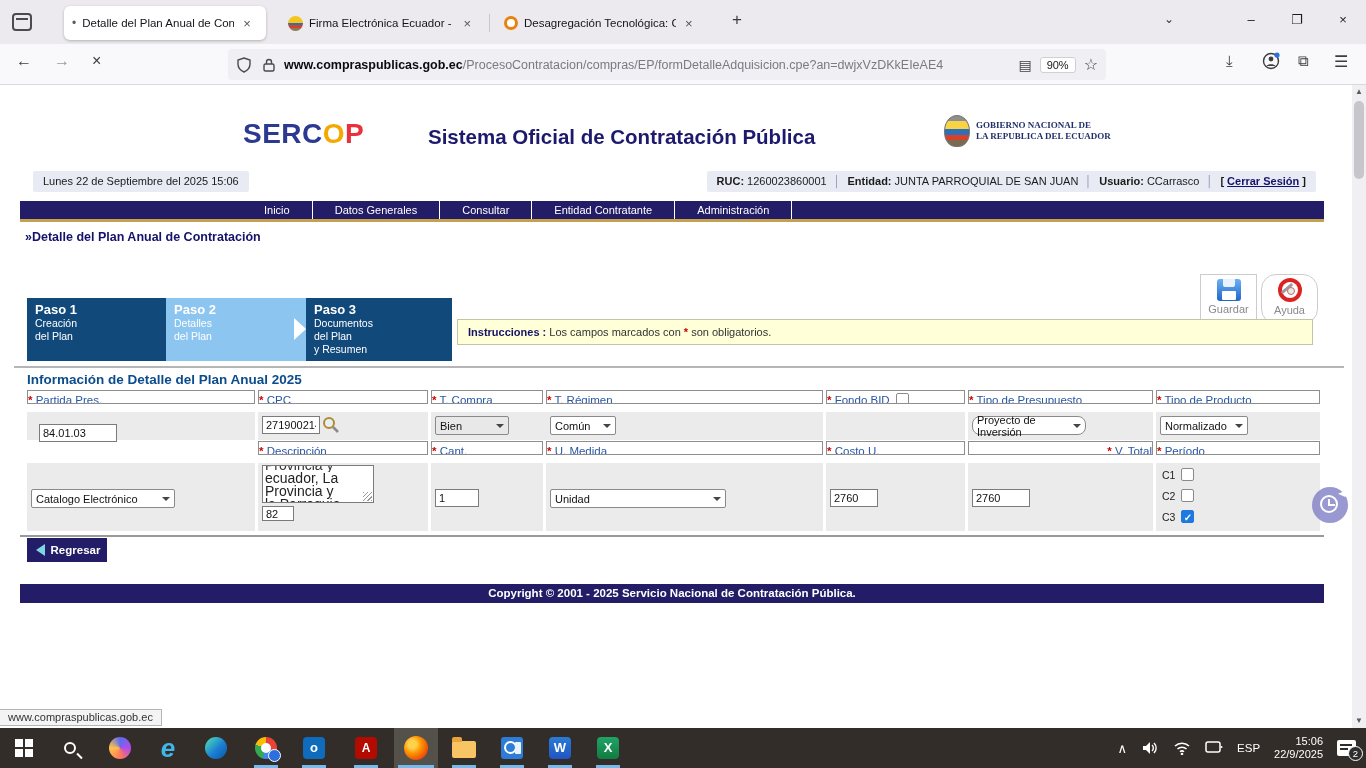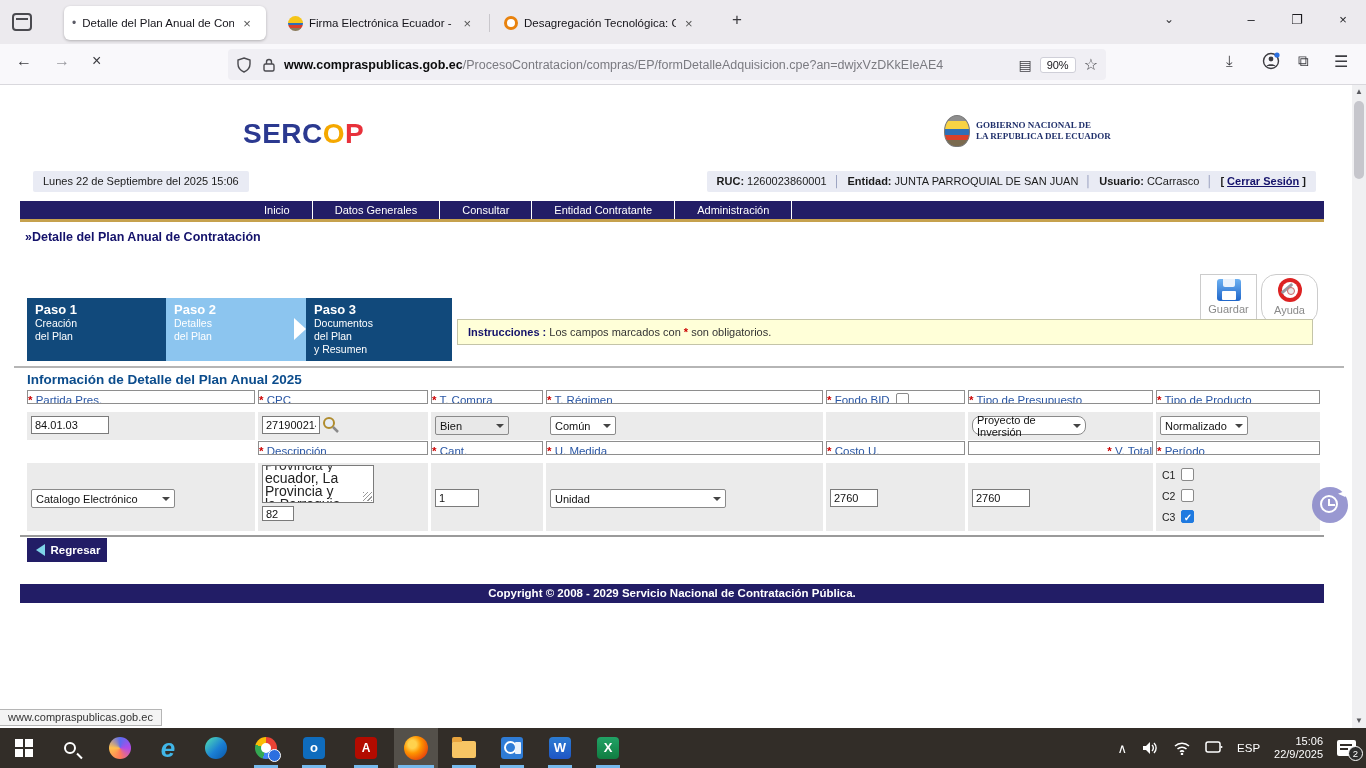--- a/index.html
+++ b/index.html
@@ -200,20 +200,21 @@
           <circle cx="15" cy="3" r="2.6" fill="#2b6fe0"></circle>
         </svg>
     </div>
     <div class="navbtn" style="left:1298px;font-size:15px;">⧉</div>
     <div class="navbtn" style="left:1334px;">☰</div>
   </div>
 
   <div id="viewport">
 
     <div class="abs sercop" style="left:243px;top:33px;"><span class="b">SER</span><span class="b">C</span><span class="o">O</span><span class="p">P</span></div>
+    <div class="abs ptitle" style="left:428px;top:40px;">Sistema Oficial de Contratación Pública</div>
     <div class="abs govlogo" style="left:944px;top:30px;">
       <div class="crest"></div>
       <div class="govtxt">
           <div>GOBIERNO NACIONAL DE</div>
           <div>LA REPUBLICA DEL ECUADOR</div>
         </div>
     </div>
 
     <div class="abs infobox" style="left:33px;top:86px;">Lunes 22 de Septiembre del 2025 15:06</div>
     <div class="abs infobox" style="right:50px;top:86px;">
@@ -269,21 +270,21 @@
     <div class="abs secttl" style="left:27px;top:287px;">Información de Detalle del Plan Anual 2025</div>
 
     <div class="lc" style="left:27px;top:305px;width:228px;"><span class="req">*</span> <span>Partida Pres.</span></div>
     <div class="lc" style="left:258px;top:305px;width:170px;"><span class="req">*</span> <span>CPC</span></div>
     <div class="lc" style="left:431px;top:305px;width:112px;"><span class="req">*</span> <span>T. Compra</span></div>
     <div class="lc" style="left:546px;top:305px;width:277px;"><span class="req">*</span> <span>T. Régimen</span></div>
     <div class="lc" style="left:826px;top:305px;width:139px;"><span class="req">*</span> <span>Fondo BID</span>&nbsp;&nbsp;<span class="cb" style="display:inline-block;vertical-align:-2px;"></span></div>
     <div class="lc" style="left:968px;top:305px;width:185px;"><span class="req">*</span> <span>Tipo de Presupuesto</span></div>
     <div class="lc" style="left:1156px;top:305px;width:164px;"><span class="req">*</span> <span>Tipo de Producto</span></div>
 
-    <div class="vc" style="left:27px;top:327px;width:228px;height:28px;"><input class="ti" style="margin: 4px; width: 78px;" value="84.01.03"></div>
+    <div class="vc" style="left:27px;top:327px;width:228px;height:28px;"><input class="ti" style="margin: 12px; width: 78px;" value="84.01.03"></div>
     <div class="vc" style="left:258px;top:327px;width:170px;height:28px;">
       <input class="ti" style="margin: 4px 2px 0px 4px; width: 58px;" value="271900214"><svg width="18" height="18" viewBox="0 0 18 18" style="vertical-align:-5px;">
           <circle cx="7" cy="7" r="5" fill="#e8eef6" stroke="#b08c2e" stroke-width="2"></circle>
           <line x1="11" y1="11" x2="16" y2="16" stroke="#8a8a8a" stroke-width="2.5"></line>
         </svg>
     </div>
     <div class="vc" style="left:431px;top:327px;width:124px;height:28px;">
         <div class="sel" style="left:4px;top:4px;width:74px;background:#e8e8e8;">
           <span>Bien</span>
           <span class="arr"></span>
@@ -361,21 +362,21 @@
         </div>
     </div>
 
     <div class="hr" style="left:20px;top:450px;width:1304px;"></div>
 
     <div class="backbtn" style="left:27px;top:453px;">
       <span class="backarr"></span>
         <span>Regresar</span>
     </div>
 
-    <div class="pfoot" style="left:20px;top:499px;width:1304px;height:19px;">Copyright © 2008 - 2029 Servicio Nacional de Contratación Pública.</div>
+    <div class="pfoot" style="left:20px;top:499px;width:1304px;height:19px;">Copyright © 2001 - 2025 Servicio Nacional de Contratación Pública.</div>
 
     <div class="floatw" style="left:1312px;top:402px;">
       <div class="wing"></div>
         <div class="clk"></div>
         <div class="h1"></div>
         <div class="h2"></div>
     </div>
 
     <div class="statusbar">www.compraspublicas.gob.ec</div>
 

